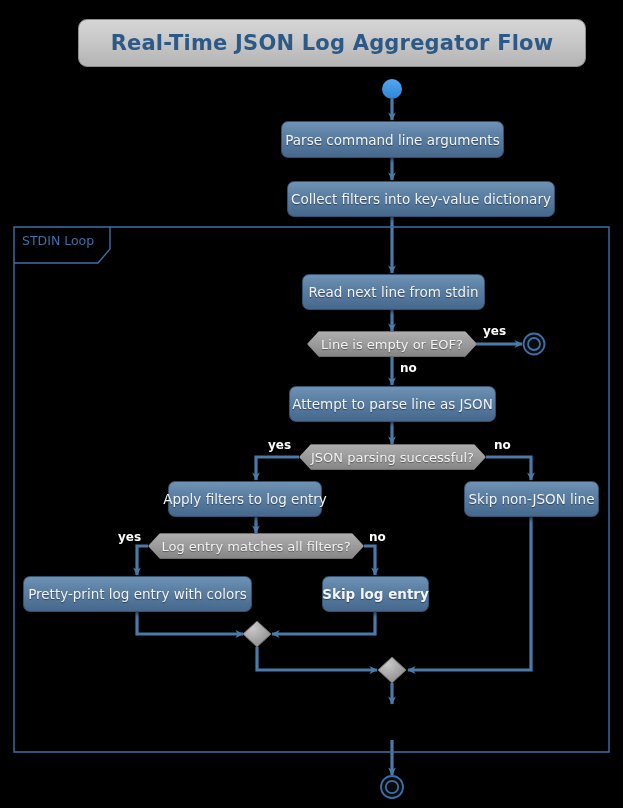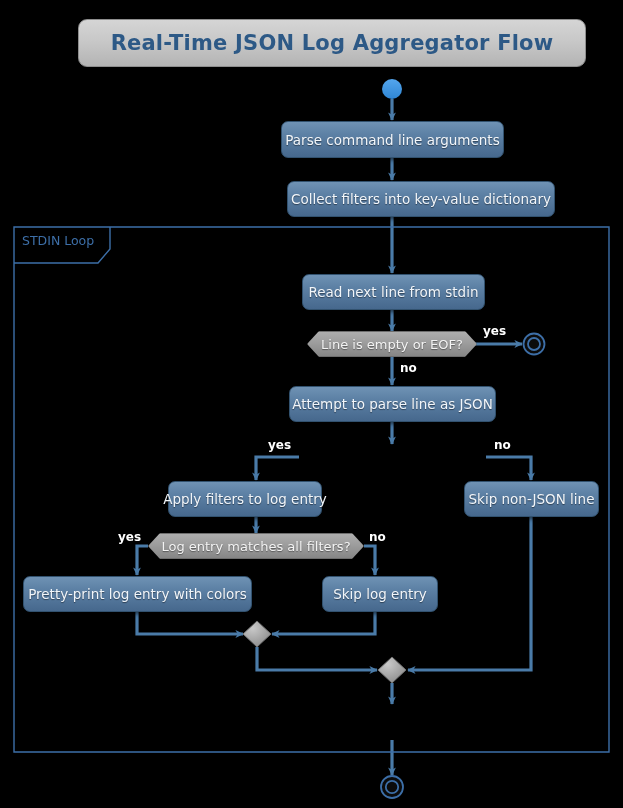--- a/index.html
+++ b/index.html
@@ -205,25 +205,26 @@
   <div class="activity" style="left:289px; top:386px; width:207px; height:36px;">Attempt to parse line as JSON</div>
 
   <div class="activity" style="left:302px; top:274px; width:183px; height:36px;">Read next line from stdin</div>
 
   <div class="activity" style="left:168px; top:481px; width:154px; height:36px;">Apply filters to log entry</div>
 
   <div class="activity" style="left:464px; top:481px; width:135px; height:36px;">Skip non-JSON line</div>
 
   <div class="activity" style="left:23px; top:576px; width:229px; height:36px;">Pretty-print log entry with colors</div>
 
-  <div class="activity" style="left:322px; top:576px; width:116px; height:36px;">Skip log entry</div>
+  <div class="activity" style="left:322px; top:576px; width:107px; height:36px;font-weight:bold;">Skip log entry</div>
 
 
   <div class="decision" style="left:307px; top:331px; width:170px;">Line is empty or EOF?</div>
 
+  <div class="decision" style="left:299px; top:444px; width:187px;">JSON parsing successful?</div>
 
   <div class="decision" style="left:148px; top:533px; width:216px;">Log entry matches all filters?</div>
 
   <div class="edge-label" style="left:483px; top:324px;">yes</div>
 
   <div class="edge-label" style="left:400px; top:361px;">no</div>
 
   <div class="edge-label" style="left:268px; top:438px;">yes</div>
 
   <div class="edge-label" style="left:494px; top:438px;">no</div>

